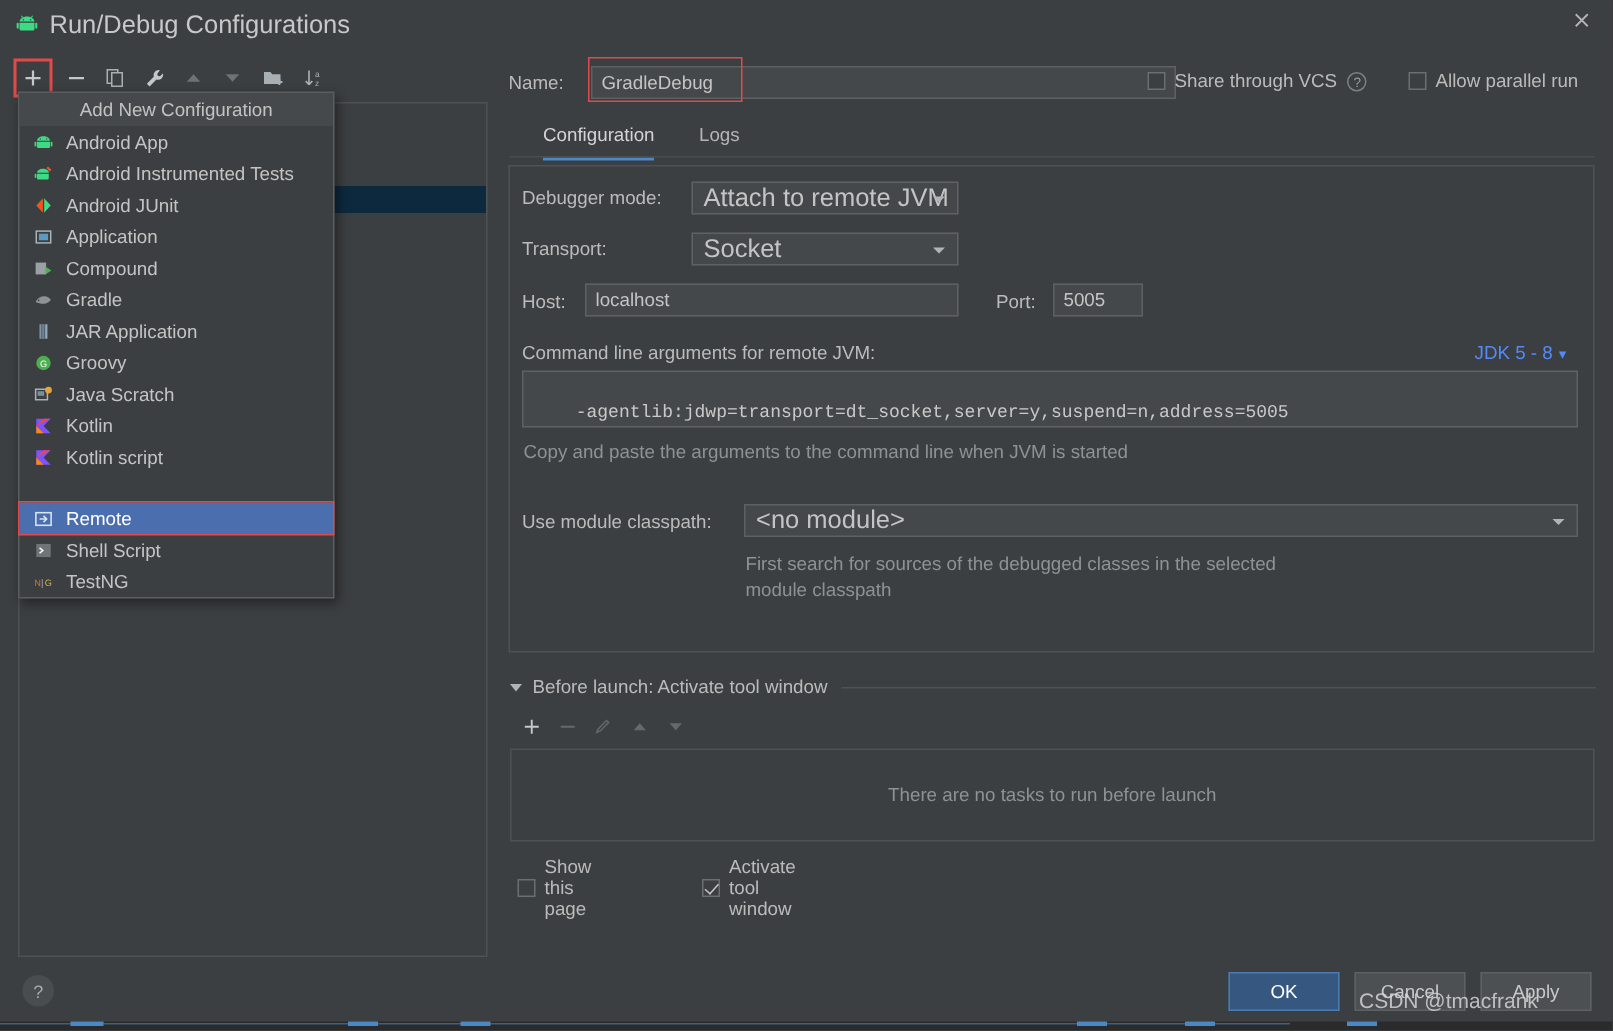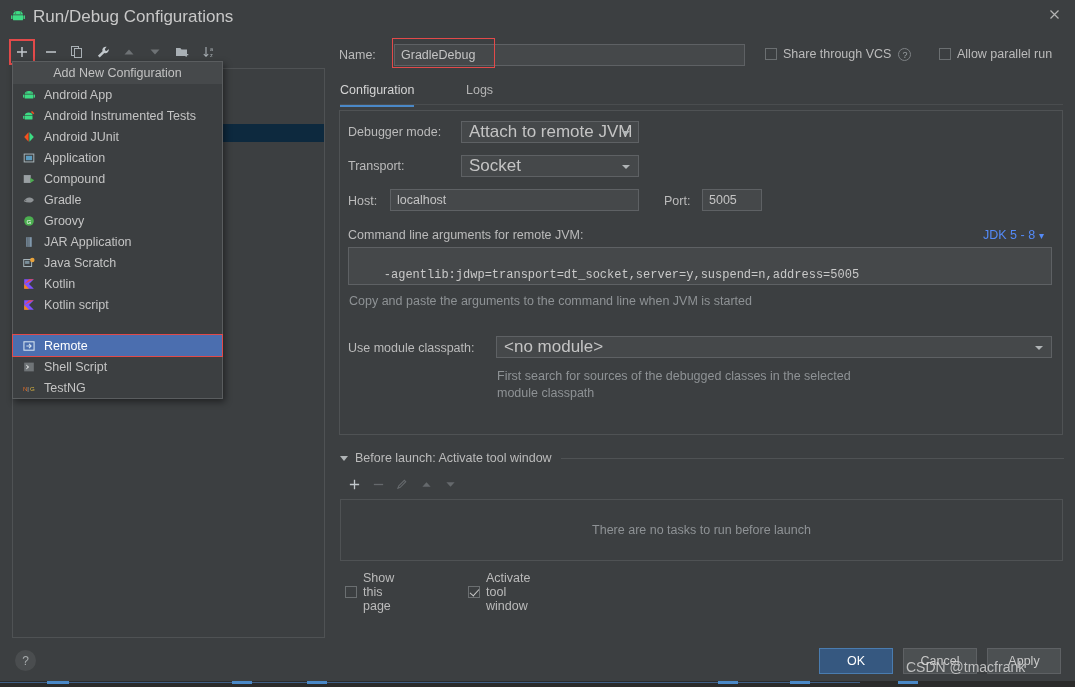--- a/index.html
+++ b/index.html
@@ -124,21 +124,21 @@
   }
   .popup-item.selected.redline {
     outline: 1px solid #e24a4a;
   }
 
   
   .name-row { position: absolute; left: 339px; top: 44px; }
   .name-label { position: absolute; left: 0; top: 4px; font-size: 12.5px; color: #bbbbbb; }
   .name-input {
     position: absolute; left: 55px; top: 0;
-    width: 351px; height: 22px;
+    width: 390px; height: 22px;
     background: #45484a;
     border: 1px solid #5e6164;
     box-sizing: border-box;
     color: #c4c4c4;
     font-size: 12.5px;
     line-height: 20px;
     padding-left: 6px;
     font-family: "Liberation Sans", sans-serif;
   }
   .name-redbox {
@@ -514,35 +514,35 @@
           <path d="M2 9.5c1.5-3.5 5-5 8-4.2 1.6 0.4 2.8 1.4 3.6 2.6-1 1.8-3 3-5.4 3-2.3 0-4.4-0.5-6.2-1.4z" fill="#8e9295"></path>
           <circle cx="4.3" cy="8.3" r="0.6" fill="#3c3f41"></circle>
         </svg>
       </span>
       <span>Gradle</span>
     </div>
 
     <div class="popup-item">
       <span class="mi-icon">
         <svg width="14" height="14" viewBox="0 0 16 16">
+          <rect x="5" y="2.5" width="6" height="11" fill="#8da8bf"></rect>
+          <path d="M6.3 2.5v11M7.6 2.5v11M8.9 2.5v11" stroke="#3c3f41" stroke-width="0.6"></path>
+        </svg>
+      </span>
+      <span>JAR Application</span>
+    </div>
+
+    <div class="popup-item">
+      <span class="mi-icon">
+        <svg width="14" height="14" viewBox="0 0 16 16">
           <circle cx="8" cy="8" r="5.5" fill="#4caf50"></circle>
           <text x="8" y="11" font-size="7" fill="#ffffff" text-anchor="middle" font-family="Liberation Sans, sans-serif">G</text>
         </svg>
       </span>
       <span>Groovy</span>
-    </div>
-
-    <div class="popup-item">
-      <span class="mi-icon">
-        <svg width="14" height="14" viewBox="0 0 16 16">
-          <rect x="5" y="2.5" width="6" height="11" fill="#8da8bf"></rect>
-          <path d="M6.3 2.5v11M7.6 2.5v11M8.9 2.5v11" stroke="#3c3f41" stroke-width="0.6"></path>
-        </svg>
-      </span>
-      <span>JAR Application</span>
     </div>
 
     <div class="popup-item">
       <span class="mi-icon">
         <svg width="14" height="14" viewBox="0 0 16 16">
           <rect x="2" y="4" width="9" height="8" fill="none" stroke="#a9b7bd" stroke-width="1.1"></rect>
           <rect x="3.5" y="5.5" width="5" height="3.5" fill="#7a8e99"></rect>
           <circle cx="11.8" cy="4.6" r="2.6" fill="#e8a33d"></circle>
         </svg>
       </span>
@@ -614,21 +614,21 @@
     <span>Share through VCS</span>
     <span class="help-circle">?</span>
   </div>
 
   <div class="cb" style="left:939px; top:47px;">
     <span class="cbbox"></span>
     <span>Allow parallel run</span>
   </div>
 
   <div class="tabs">
-    <div class="tab active" style="left:0;text-align:right;">
+    <div class="tab active" style="left:22px;text-align:right;">
       <span>Configuration</span>
     </div>
     <div class="tab" style="left:126px;">
       <span>Logs</span>
     </div>
   </div>
   <div class="tabs-underline"></div>
 
   <div class="contentbox"></div>
 

